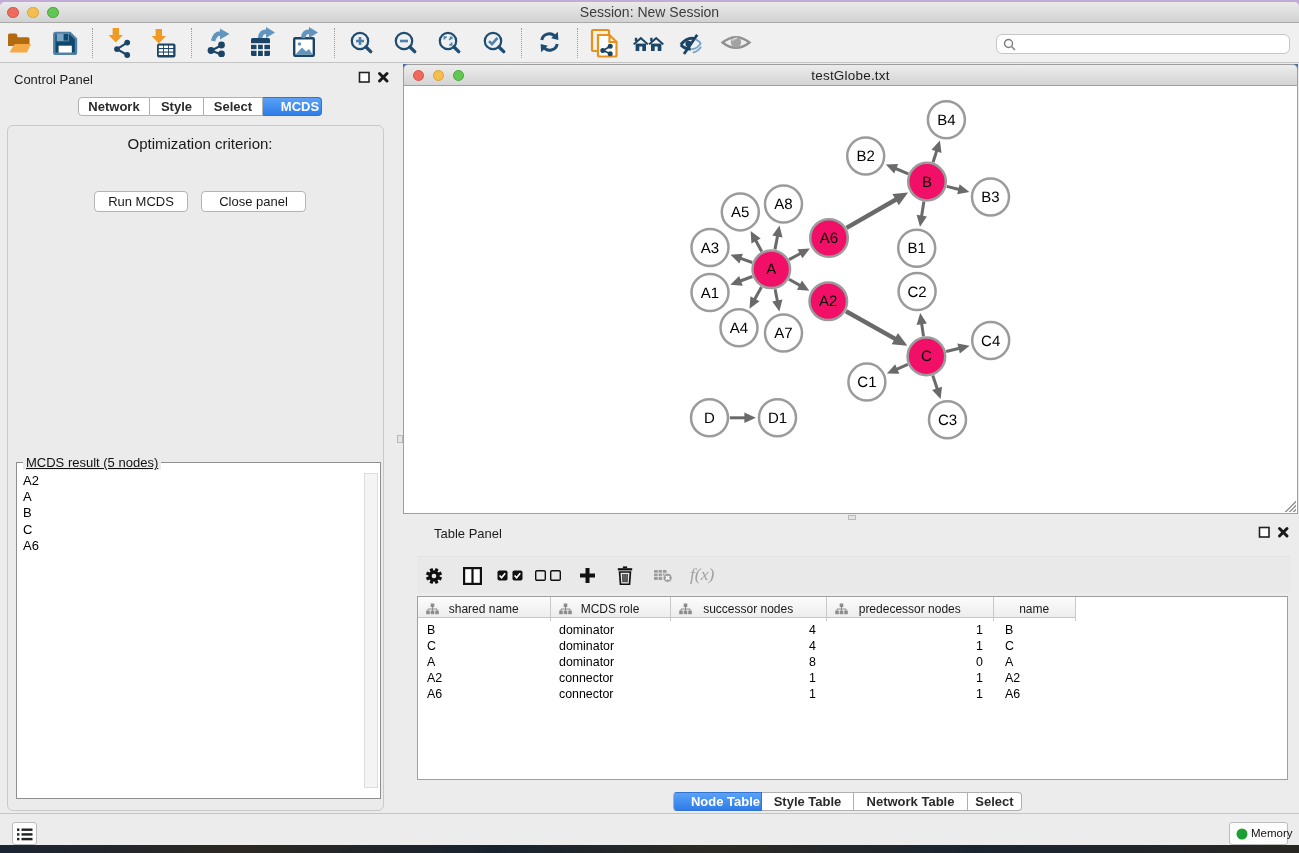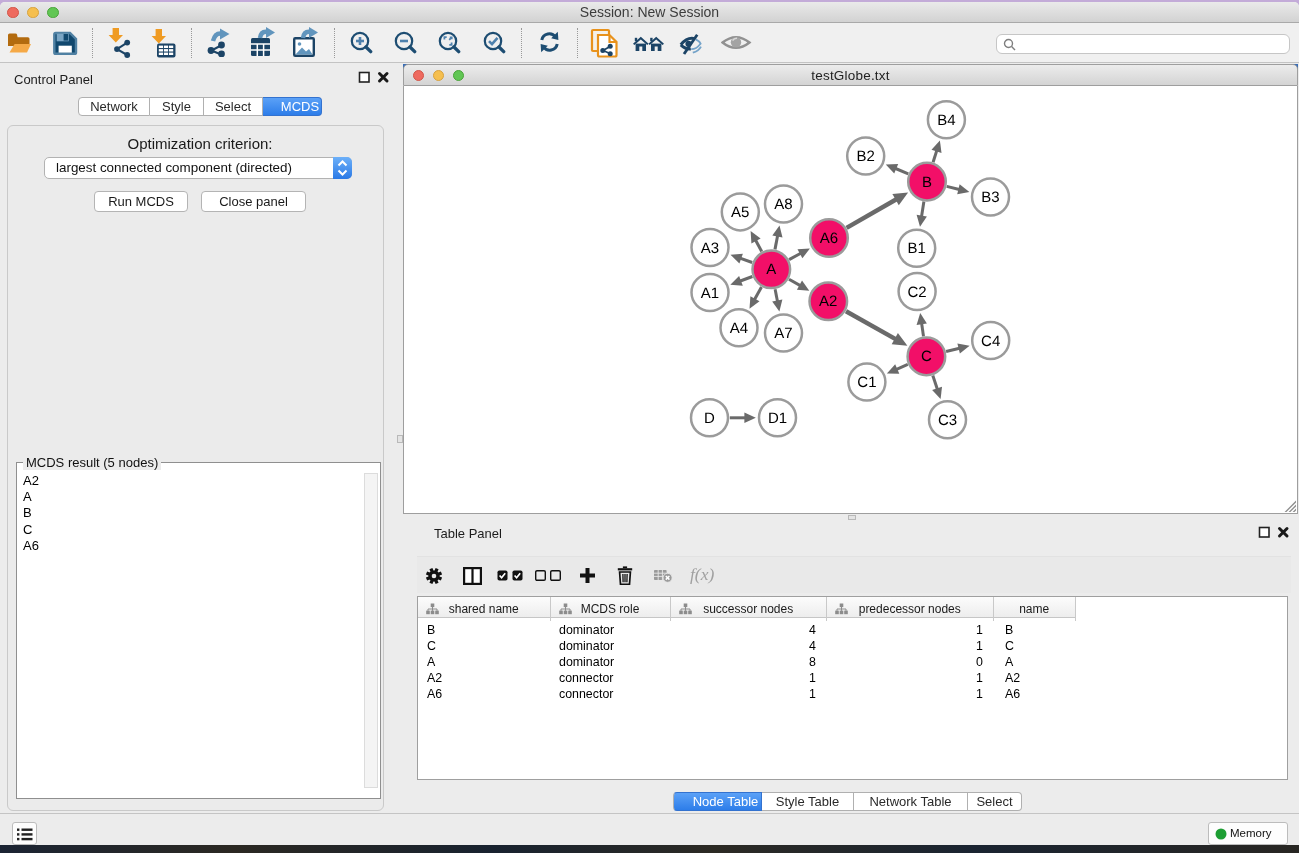--- a/index.html
+++ b/index.html
@@ -15,36 +15,36 @@
 .tsep { position:absolute; top:5px; height:30px; width:0; border-left:1px dotted #999; }
 .ti { position:absolute; }
 #search { position:absolute; left:996px; top:11px; width:294px; height:20px; background:#fff;
   border:1px solid #c6c6c6; border-radius:6px; }
 #main { position:absolute; left:0; top:61px; width:1299px; height:750px; }
 .ptitle { font-size:13px; color:#1c1c1c; }
 .wicons { position:absolute; }
 
 .seg { position:absolute; display:flex; height:19px; }
 .seg .s { background:#fff; border:1px solid #b0b0b0; border-left:none; font-size:13px; color:#2a2a2a;
-  text-align:center; line-height:17px; }
+  text-align:center; line-height:17px;font-weight:bold; }
 .seg .s:first-child { border-left:1px solid #b0b0b0; border-radius:4px 0 0 4px; }
 .seg .s:last-child { border-radius:0 4px 4px 0; }
 .seg .sel { background:linear-gradient(#5ba1f7,#2d7de9); color:#fff; border-color:#3372cf;padding-left:16px; }
 
 #cpbox { position:absolute; left:7px; top:62px; width:377px; height:686px;
   border:1px solid #c9c9c9; border-radius:6px; background:#ebebeb; }
 #optlabel { position:absolute; left:0; top:72px; width:400px; text-align:center; font-size:15px; color:#1a1a1a; }
 #dd { position:absolute; left:44px; top:94px; width:308px; height:22px; background:#fff;
   border:1px solid #b2b2b2; border-radius:5px; font-size:13.4px; color:#111; line-height:20px; padding-left:11px; }
 #ddbtn { position:absolute; right:-1px; top:-1px; width:19px; height:22px; border-radius:0 5px 5px 0;
   background:linear-gradient(#6db0f9,#2a79e6); }
 .btn { position:absolute; height:21px; background:#fff; border:1px solid #b4b4b4; border-radius:4px;
   font-size:13px; color:#1a1a1a; text-align:center; line-height:19px; }
 #fieldset { position:absolute; left:16px; top:399px; width:365px; height:337px; border:1px solid #8f8f8f; background:#fff; }
-#fslabel { position:absolute; left:6px; top:-8px; background:#ebebeb; padding:0 3px; font-size:13px; color:#111; }
+#fslabel { position:absolute; left:6px; top:-8px; background:#ebebeb; padding:0 3px; font-size:13px; color:#111;text-decoration:underline; }
 #fslist { position:absolute; left:1px; top:7px; right:1px; bottom:1px; background:#fff;
   font-size:13px; line-height:16.2px; padding:3px 0 0 5px; color:#000; }
 #fstrack { position:absolute; right:2px; top:10px; width:14px; bottom:10px; background:#f4f4f4; border:1px solid #dcdcdc; }
 
 #gwin { position:absolute; left:403px; top:1px; width:895px; height:450px; }
 #gcorner1 { position:absolute; left:0; top:0; width:7px; height:7px; background:#3a6db5; }
 #gcorner2 { position:absolute; right:0; top:0; width:7px; height:7px; background:#3a6db5; }
 #gtitle { position:absolute; left:0; top:0; width:100%; height:22px;
   background:linear-gradient(#ececec,#d4d4d4); border:1px solid #9e9e9e; border-radius:5px 5px 0 0;
   text-align:center; font-size:13.5px; color:#222; line-height:21px; letter-spacing:0.2px; }
@@ -55,21 +55,21 @@
 #tptools { position:absolute; left:25px; top:36px; width:874px; height:37px; background:#e9e9e9; border-top:1px solid #e2e2e2; }
 #ttable { position:absolute; left:25px; top:76px; width:871px; height:184px; background:#fff; border:1px solid #9f9f9f; }
 #thead { position:absolute; left:0; top:0; width:658px; height:21px; background:linear-gradient(#fcfcfc,#ededed);
   border-bottom:1px solid #c6c6c6; }
 .hcell { position:absolute; top:0; height:24px; border-right:1px solid #c9c9c9; font-size:12px; color:#1a1a1a; }
 .hcell .ht { position:absolute; width:100%; text-align:center; top:5px; }
 .trow { position:absolute; font-size:12.4px; color:#000; height:16px; line-height:16px; }
 .tc { position:absolute; }
 
 #status { position:absolute; left:0; top:750px; width:1299px; height:33px; border-top:1px solid #c4c4c4; background:#ececec; }
-#memb { position:absolute; right:11px; top:8px; width:80px; height:23px; background:#fdfdfd;
+#memb { position:absolute; right:11px; top:8px; width:59px; height:23px; background:#fdfdfd;
   border:1px solid #bcbcbc; border-radius:3px; font-size:11.5px; color:#111;margin-left:8px; }
 #listb { position:absolute; left:12px; top:8px; width:25px; height:23px; background:#fdfdfd;
   border:1px solid #bcbcbc; border-radius:3px; }
 .handle { position:absolute; background:#e4e4e4; border:1px solid #b9b9b9; }
 </style></head>
 <body>
 <div id="app">
   <div id="titlebar">
 <div class="light" style="left:7.2px;background:#ee6a5f;border:0.8px solid #d35548"></div>
 <div class="light" style="left:27.2px;background:#f5bf4f;border:0.8px solid #d8a23e"></div>
@@ -236,26 +236,20 @@
           </g>
 </svg>
 <div class="seg" style="left:78px;top:34px">
   <div class="s" style="width:72px">Network</div>
   <div class="s" style="width:54px">Style</div>
   <div class="s" style="width:59px">Select</div>
   <div class="s sel" style="width:59px">MCDS</div>
 </div>
 <div id="cpbox"></div>
 <div id="optlabel">Optimization criterion:</div>
-<div id="dd">largest connected component (directed)
-  <div id="ddbtn"><svg width="19" height="22" viewBox="0 0 19 22">
-   <polyline points="5.5,8.5 9.5,4.5 13.5,8.5" fill="none" stroke="#fff" stroke-width="2"></polyline>
-   <polyline points="5.5,13.5 9.5,17.5 13.5,13.5" fill="none" stroke="#fff" stroke-width="2"></polyline>
-            </svg></div>
-</div>
 <div class="btn" style="left:94px;top:128px;width:94px">Run MCDS</div>
 <div class="btn" style="left:201px;top:128px;width:105px">Close panel</div>
 <div id="fieldset">
   <div id="fslabel">MCDS result (5 nodes)</div>
   <div id="fslist">A2<br>A<br>B<br>C<br>A6</div>
   <div id="fstrack"></div>
 </div>
 </div>
     <div class="handle" style="left:397px;top:372px;width:6px;height:8px"></div>
     <div id="gwin">

